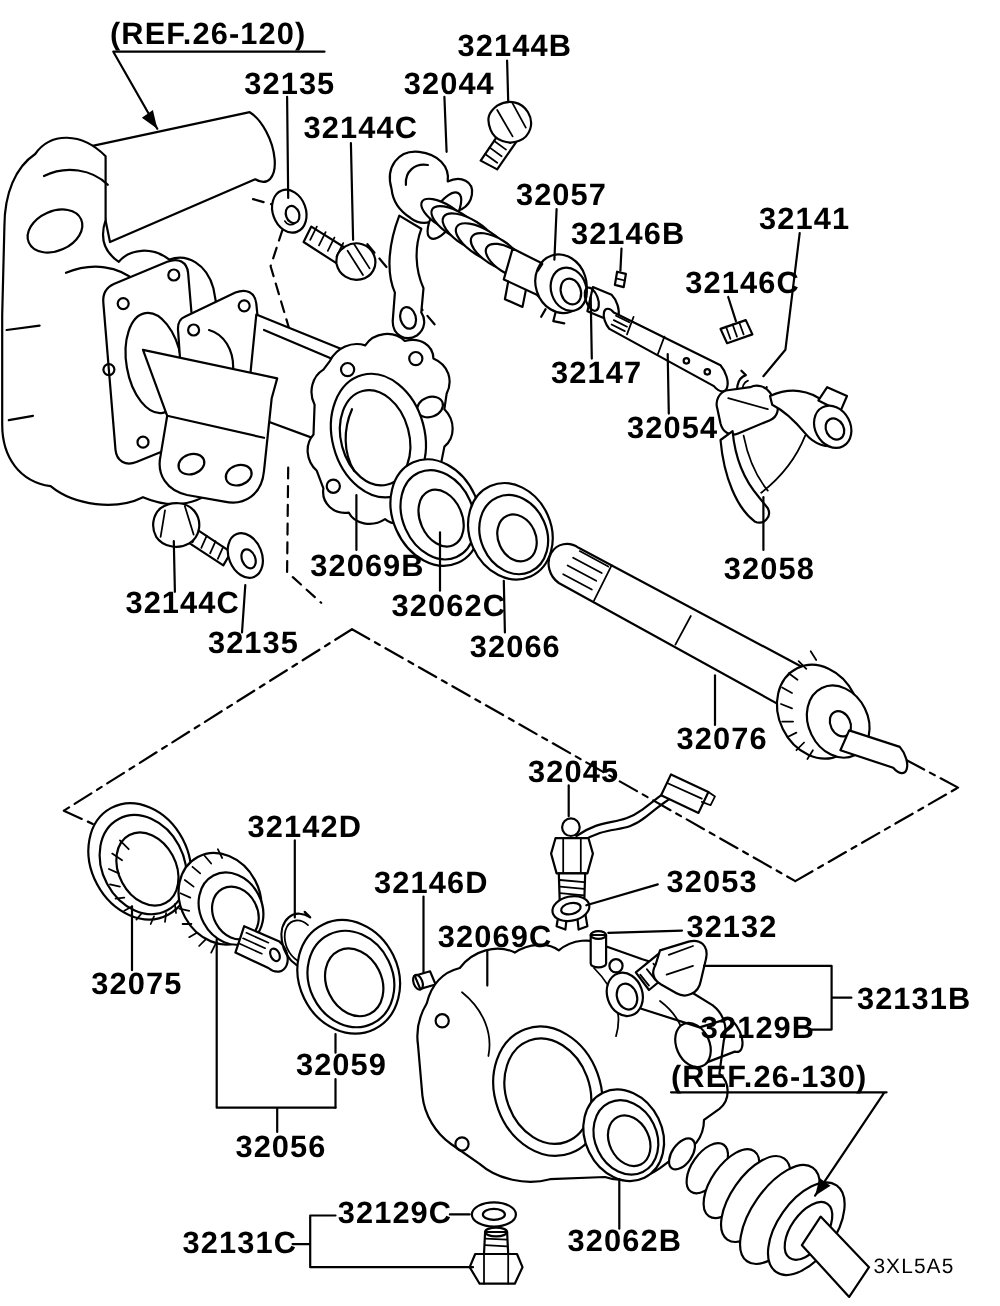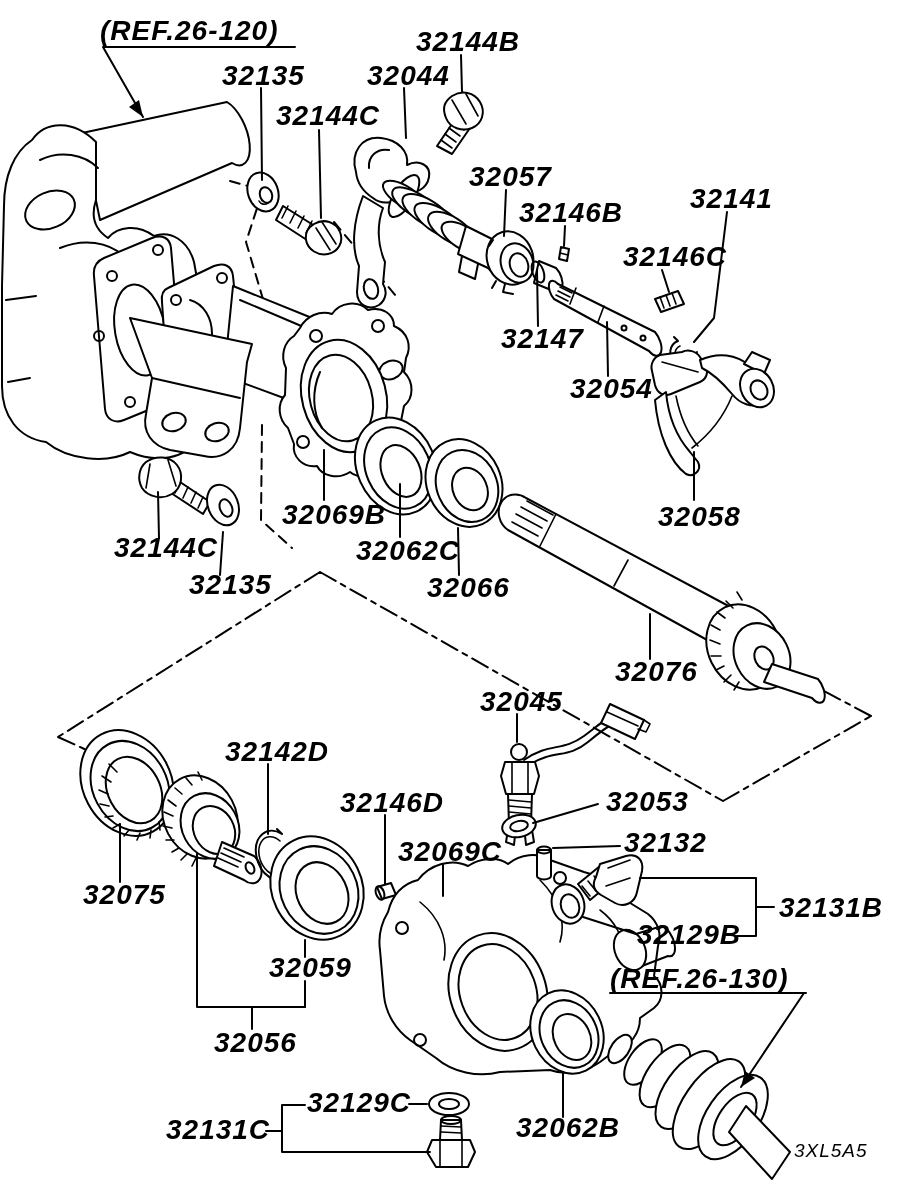--- a/index.html
+++ b/index.html
@@ -1,16 +1,16 @@
 <!DOCTYPE html>
 <html><head>
 <meta charset="utf-8">
 <style>
   html,body{margin:0;padding:0;background:#ffffff;}
-  .page{width:791px;height:1187px;position:relative;background:#fff;font-style:italic;}
+  .page{width:791px;height:1187px;position:relative;background:#fff;}
   svg{display:block;}
   .ln{fill:none;stroke:#000;stroke-width:2;stroke-linecap:round;stroke-linejoin:round;}
   .fw{fill:#fff;stroke:#000;stroke-width:2;stroke-linecap:round;stroke-linejoin:round;}
   .thin{stroke-width:1.6;}
   .chain{stroke-dasharray:18 6 5 6;}
   .dash{stroke-dasharray:10 7;}
   .lbl{font-family:"Liberation Sans",sans-serif;font-weight:bold;font-size:28px;letter-spacing:1px;fill:#000;}
   .code{font-family:"Liberation Sans",sans-serif;font-weight:normal;font-size:19px;letter-spacing:1px;fill:#000;}
 </style>
 </head>

